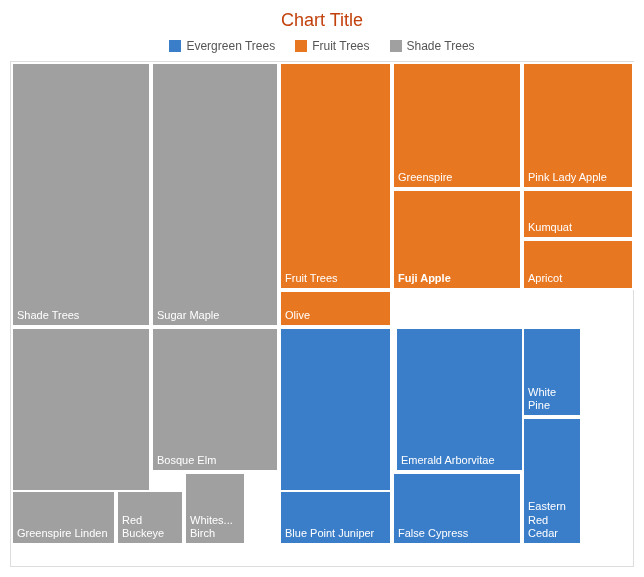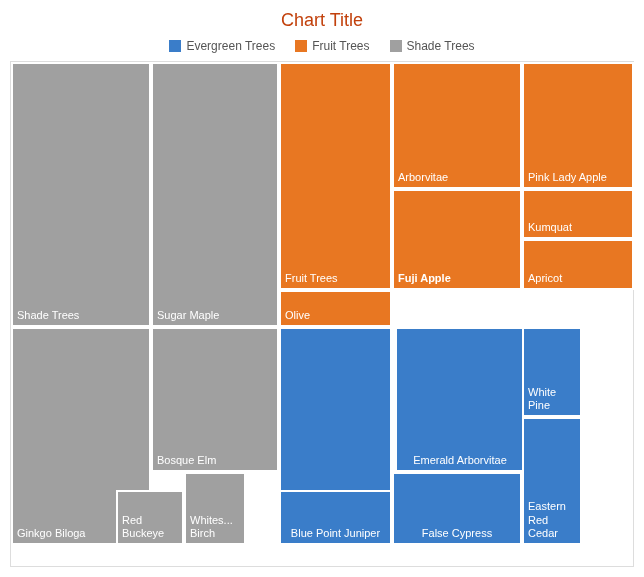--- a/index.html
+++ b/index.html
@@ -58,21 +58,21 @@
     
     .tm-cell .label {
       font-size: 11px;
       color: #fff;
       line-height: 1.2;
       word-break: break-word;
     }
     
     .shade { background-color: #a0a0a0; }
     .fruit { background-color: #e87722; }
-    .evergreen { background-color: #3a7dc9; justify-content: center; }
+    .evergreen { background-color: #3a7dc9; }
   </style>
 </head>
 <body>
 
 <div id="chart-container">
   <div class="chart-title">Chart Title</div>
 
   <div class="legend">
   <div class="legend-item">
         <div class="legend-dot" style="background-color: rgb(58, 125, 201);"></div>
@@ -92,21 +92,21 @@
   <div class="tm-cell shade" style="left: 0px; top: 0px; width: 140px; height: 265px;">
         <span class="label">Shade Trees</span>
       </div>
       <div class="tm-cell shade" style="left: 140px; top: 0px; width: 128px; height: 265px;">
         <span class="label">Sugar Maple</span>
       </div>
       <div class="tm-cell fruit" style="left: 268px; top: 0px; width: 113px; height: 228px;">
         <span class="label">Fruit Trees</span>
       </div>
       <div class="tm-cell fruit" style="left: 381px; top: 0px; width: 130px; height: 127px;">
-        <span class="label">Arborvitae</span>
+        <span class="label">Greenspire</span>
       </div>
       <div class="tm-cell fruit" style="left: 511px; top: 0px; width: 112px; height: 127px;">
         <span class="label">Pink Lady Apple</span>
       </div>
       <div class="tm-cell fruit" style="left: 381px; top: 127px; width: 130px; height: 101px; font-weight: bold;">
         <span class="label">Fuji Apple</span>
       </div>
       <div class="tm-cell fruit" style="left: 511px; top: 127px; width: 112px; height: 50px;">
         <span class="label">Kumquat</span>
       </div>
@@ -114,20 +114,23 @@
         <span class="label">Olive</span>
       </div>
       <div class="tm-cell fruit" style="left: 511px; top: 177px; width: 112px; height: 51px;">
         <span class="label">Apricot</span>
       </div>
       <div class="tm-cell shade" style="left: 0px; top: 265px; width: 140px; height: 218px;">
         <span class="label">Ginkgo Biloga</span>
       </div>
       <div class="tm-cell shade" style="left: 140px; top: 265px; width: 128px; height: 145px;">
         <span class="label">Bosque Elm</span>
+      </div>
+      <div class="tm-cell shade" style="left: 0px; top: 428px; width: 105px; height: 55px;">
+        <span class="label">Greenspire Linden</span>
       </div>
       <div class="tm-cell shade" style="left: 105px; top: 428px; width: 68px; height: 55px;">
         <span class="label">Red Buckeye</span>
       </div>
       <div class="tm-cell shade" style="left: 173px; top: 410px; width: 62px; height: 73px;">
         <span class="label">Whites... Birch</span>
       </div>
       <div class="tm-cell evergreen" style="left: 268px; top: 265px; width: 113px; height: 218px;">
         <span class="label">Evergreen Trees</span>
       </div>

